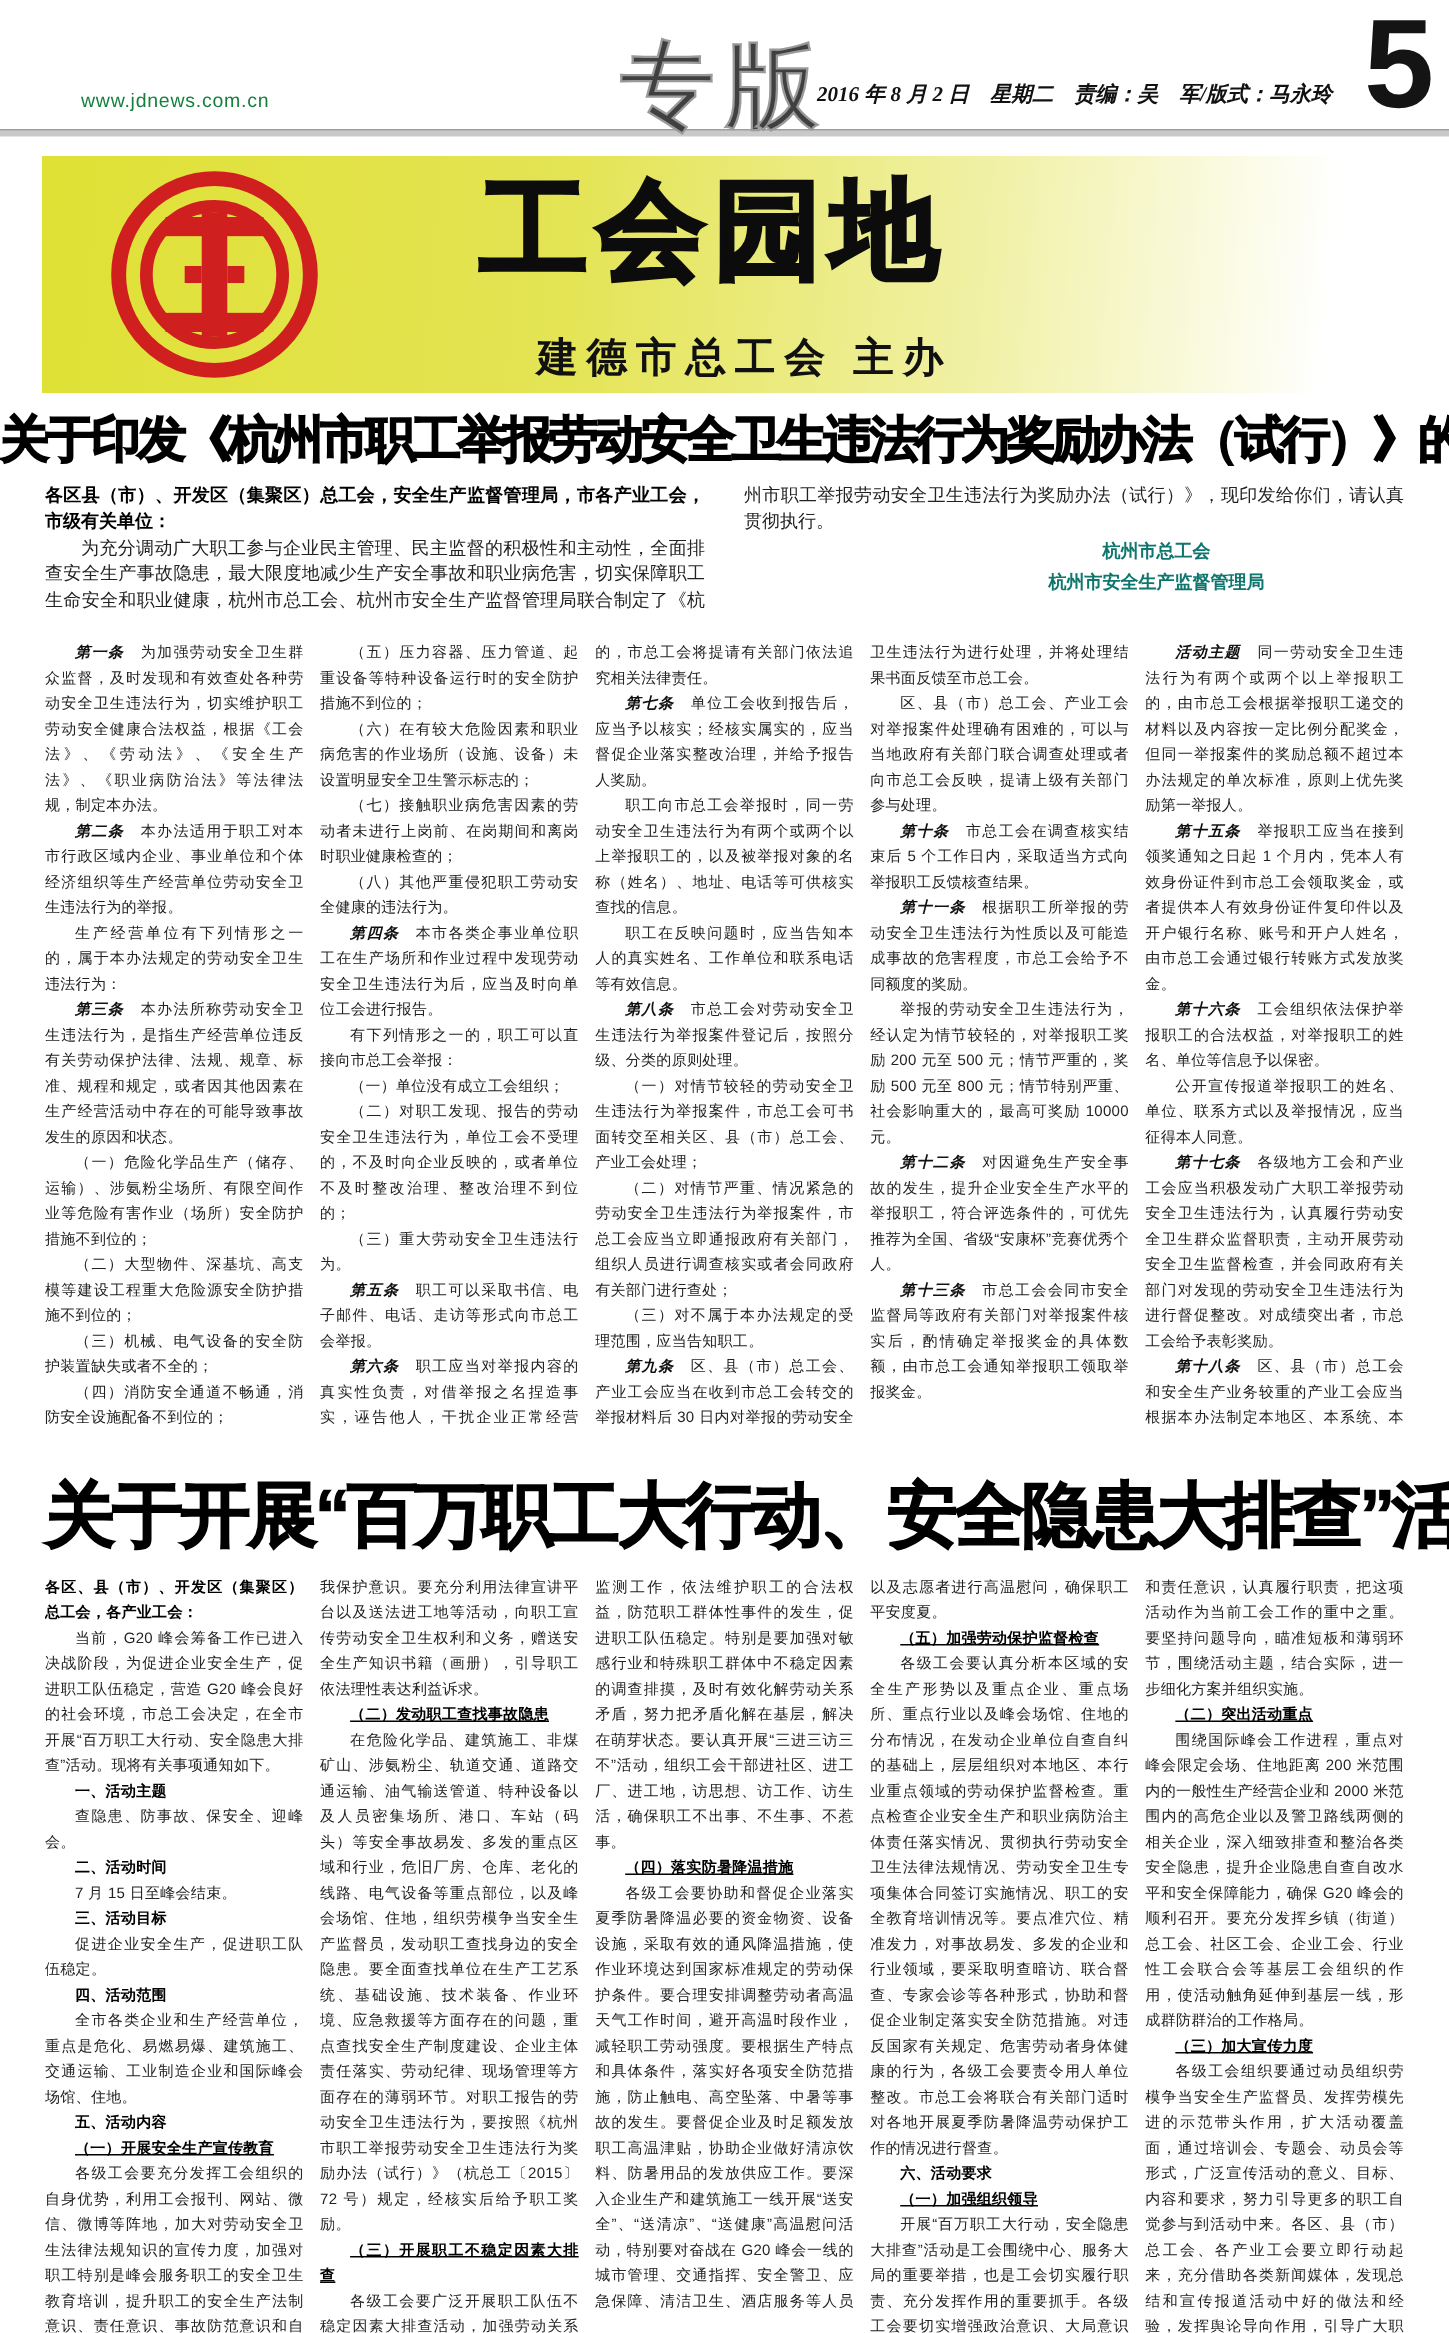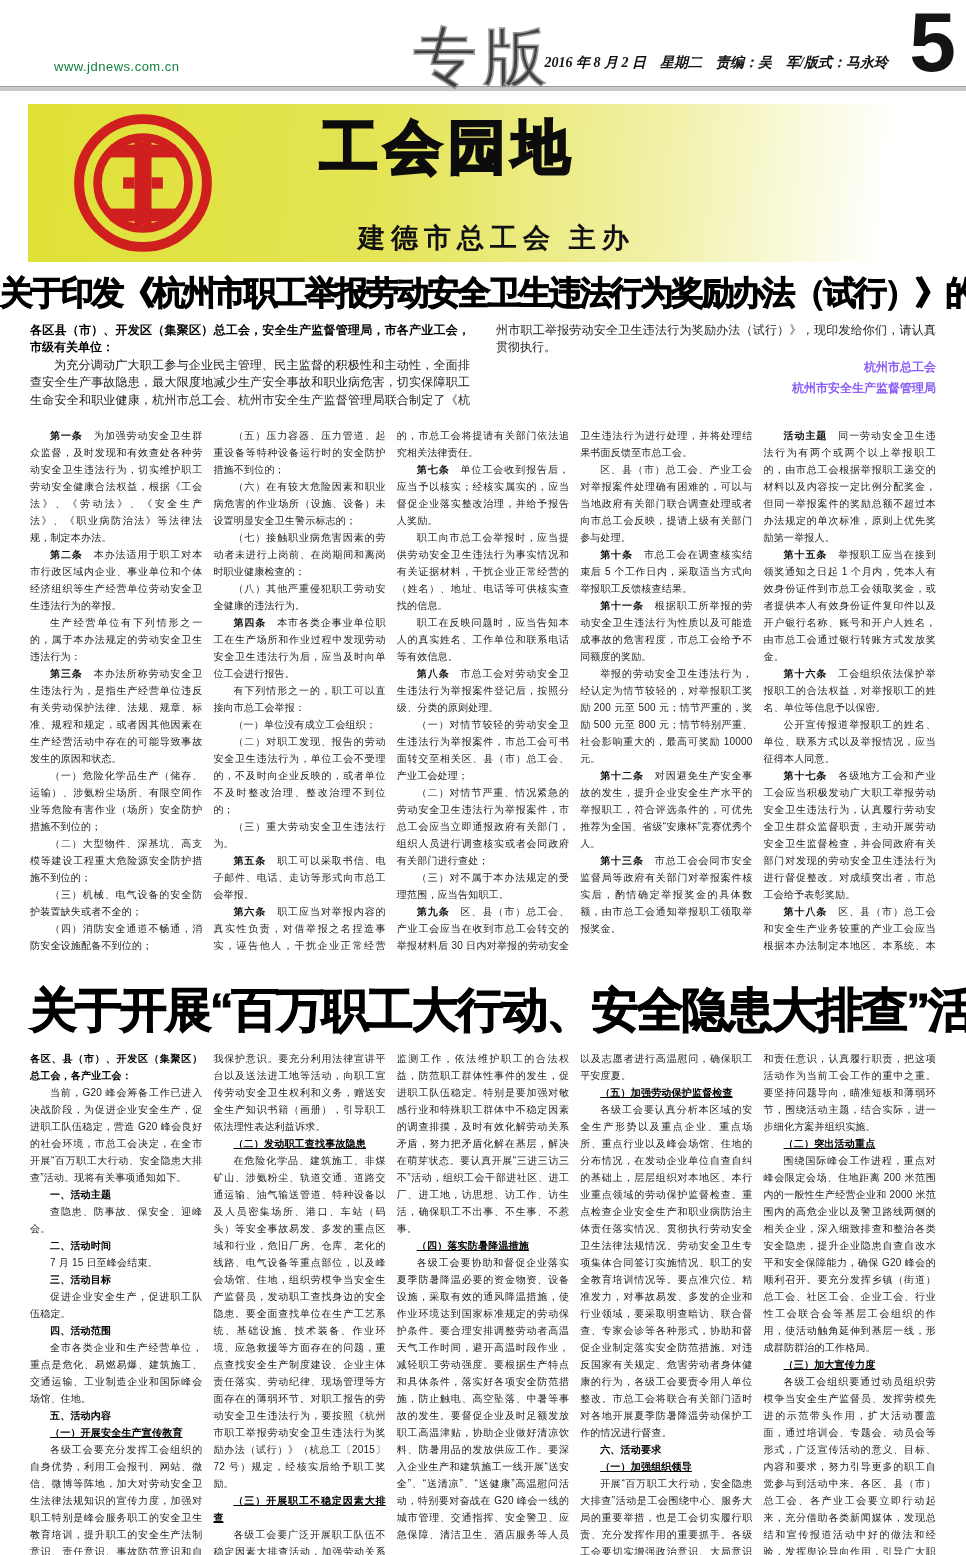--- a/index.html
+++ b/index.html
@@ -16,21 +16,21 @@
   .hdr-meta { position:absolute; right:78px; bottom:14px; font-size:14px; font-weight:bold;
               font-family:"Liberation Serif", serif; color:#111;font-style:italic; }
   .hdr-page { position:absolute; right:10px; top:2px; font-size:84px; line-height:80px;
               font-weight:900; color:#141414; }
   .hdr-rule { height:5px; background:#c9c9c9; border-top:1px solid #9f9f9f; }
 
   
   .mast { position:relative; margin:13px 8px 0 28px; height:158px;
           background:linear-gradient(95deg,#dfe135 0%,#e4e455 38%,#f1f1a8 68%,#ffffff 92%); }
   .mast-logo { position:absolute; left:44px; top:8px; width:142px; height:142px; }
-  .mast-title { position:absolute; left:292px; top:14px; font-size:58px; line-height:1;
+  .mast-title { position:absolute; left:292px; top:14px; font-size:72px; line-height:1;
                 font-weight:900; color:#0c0c0c; letter-spacing:6px;
                 -webkit-text-stroke:2.5px #0c0c0c; }
   .mast-org { position:absolute; left:330px; top:116px; font-size:27px; font-weight:bold;
               font-family:"Liberation Serif", serif; letter-spacing:6px; color:#111; }
 
   
   .headline { font-weight:900; color:#000; white-space:nowrap; line-height:1.15;
               -webkit-text-stroke:1px #000; }
   .hl1 { margin-top:12px; text-align:center; font-size:33px; letter-spacing:-2.5px; }
   .hl2 { margin:14px 0 0 30px; font-size:35px; letter-spacing:-2px; }
@@ -38,25 +38,25 @@
 
   
   .intro { margin:10px 30px 0; height:92px; column-count:2; column-gap:26px;
            column-fill:auto; overflow:hidden; font-size:12px; line-height:17.5px; }
   .cols5 { margin:13px 30px 0; column-count:5; column-gap:11px; column-fill:auto;
            overflow:hidden; font-size:10px; line-height:17px; letter-spacing:.2px; }
   .body2 { height:540px; }
   .body3 { height:512px; }
 
   .para { text-indent:2em; text-align:justify; color:#222; }
-  .para b { font-weight:bold; color:#111; }
+  .para b { font-weight:bold; color:#111;font-style:italic; }
   .lead { text-indent:0; font-weight:bold; color:#000; }
   .h    { font-weight:bold; color:#000; }
   .hk   { font-weight:bold; color:#000; font-family:"Liberation Serif", serif;text-decoration:underline; }
-  .sigc { text-indent:0; text-align:right; font-weight:bold; color:#8b5cf6;
+  .sigc { text-indent:0; text-align:center; font-weight:bold; color:#0f766e;
           font-family:Liberation Serif, serif; padding-left:110px; line-height:21px; }
 </style>
 </head>
 <body>
 
 <div class="hdr">
   <span class="hdr-site">www.jdnews.com.cn</span>
   <span class="hdr-section">专版</span>
   <span class="hdr-meta">2016 年 8 月 2 日　星期二　责编：吴　军/版式：马永玲</span>
   <span class="hdr-page">5</span>
@@ -102,21 +102,21 @@
       <p class="para">（七）接触职业病危害因素的劳动者未进行上岗前、在岗期间和离岗时职业健康检查的；</p>
       <p class="para">（八）其他严重侵犯职工劳动安全健康的违法行为。</p>
       <p class="para"><b>第四条　</b>本市各类企事业单位职工在生产场所和作业过程中发现劳动安全卫生违法行为后，应当及时向单位工会进行报告。</p>
       <p class="para">有下列情形之一的，职工可以直接向市总工会举报：</p>
       <p class="para">（一）单位没有成立工会组织；</p>
       <p class="para">（二）对职工发现、报告的劳动安全卫生违法行为，单位工会不受理的，不及时向企业反映的，或者单位不及时整改治理、整改治理不到位的；</p>
       <p class="para">（三）重大劳动安全卫生违法行为。</p>
       <p class="para"><b>第五条　</b>职工可以采取书信、电子邮件、电话、走访等形式向市总工会举报。</p>
       <p class="para"><b>第六条　</b>职工应当对举报内容的真实性负责，对借举报之名捏造事实，诬告他人，干扰企业正常经营的，市总工会将提请有关部门依法追究相关法律责任。</p>
       <p class="para"><b>第七条　</b>单位工会收到报告后，应当予以核实；经核实属实的，应当督促企业落实整改治理，并给予报告人奖励。</p>
-      <p class="para">职工向市总工会举报时，应当提供劳动安全卫生违法行为事实情况和有关证据材料，干扰企业正常经营的（姓名）、地址、电话等可供核实查找的信息。</p>
+      <p class="para">职工向市总工会举报时，同一劳动安全卫生违法行为有两个或两个以上举报职工的，以及被举报对象的名称（姓名）、地址、电话等可供核实查找的信息。</p>
       <p class="para">职工在反映问题时，应当告知本人的真实姓名、工作单位和联系电话等有效信息。</p>
       <p class="para"><b>第八条　</b>市总工会对劳动安全卫生违法行为举报案件登记后，按照分级、分类的原则处理。</p>
       <p class="para">（一）对情节较轻的劳动安全卫生违法行为举报案件，市总工会可书面转交至相关区、县（市）总工会、产业工会处理；</p>
       <p class="para">（二）对情节严重、情况紧急的劳动安全卫生违法行为举报案件，市总工会应当立即通报政府有关部门，组织人员进行调查核实或者会同政府有关部门进行查处；</p>
       <p class="para">（三）对不属于本办法规定的受理范围，应当告知职工。</p>
       <p class="para"><b>第九条　</b>区、县（市）总工会、产业工会应当在收到市总工会转交的举报材料后 30 日内对举报的劳动安全卫生违法行为进行处理，并将处理结果书面反馈至市总工会。</p>
       <p class="para">区、县（市）总工会、产业工会对举报案件处理确有困难的，可以与当地政府有关部门联合调查处理或者向市总工会反映，提请上级有关部门参与处理。</p>
       <p class="para"><b>第十条　</b>市总工会在调查核实结束后 5 个工作日内，采取适当方式向举报职工反馈核查结果。</p>
       <p class="para"><b>第十一条　</b>根据职工所举报的劳动安全卫生违法行为性质以及可能造成事故的危害程度，市总工会给予不同额度的奖励。</p>
       <p class="para">举报的劳动安全卫生违法行为，经认定为情节较轻的，对举报职工奖励 200 元至 500 元；情节严重的，奖励 500 元至 800 元；情节特别严重、社会影响重大的，最高可奖励 10000 元。</p>

